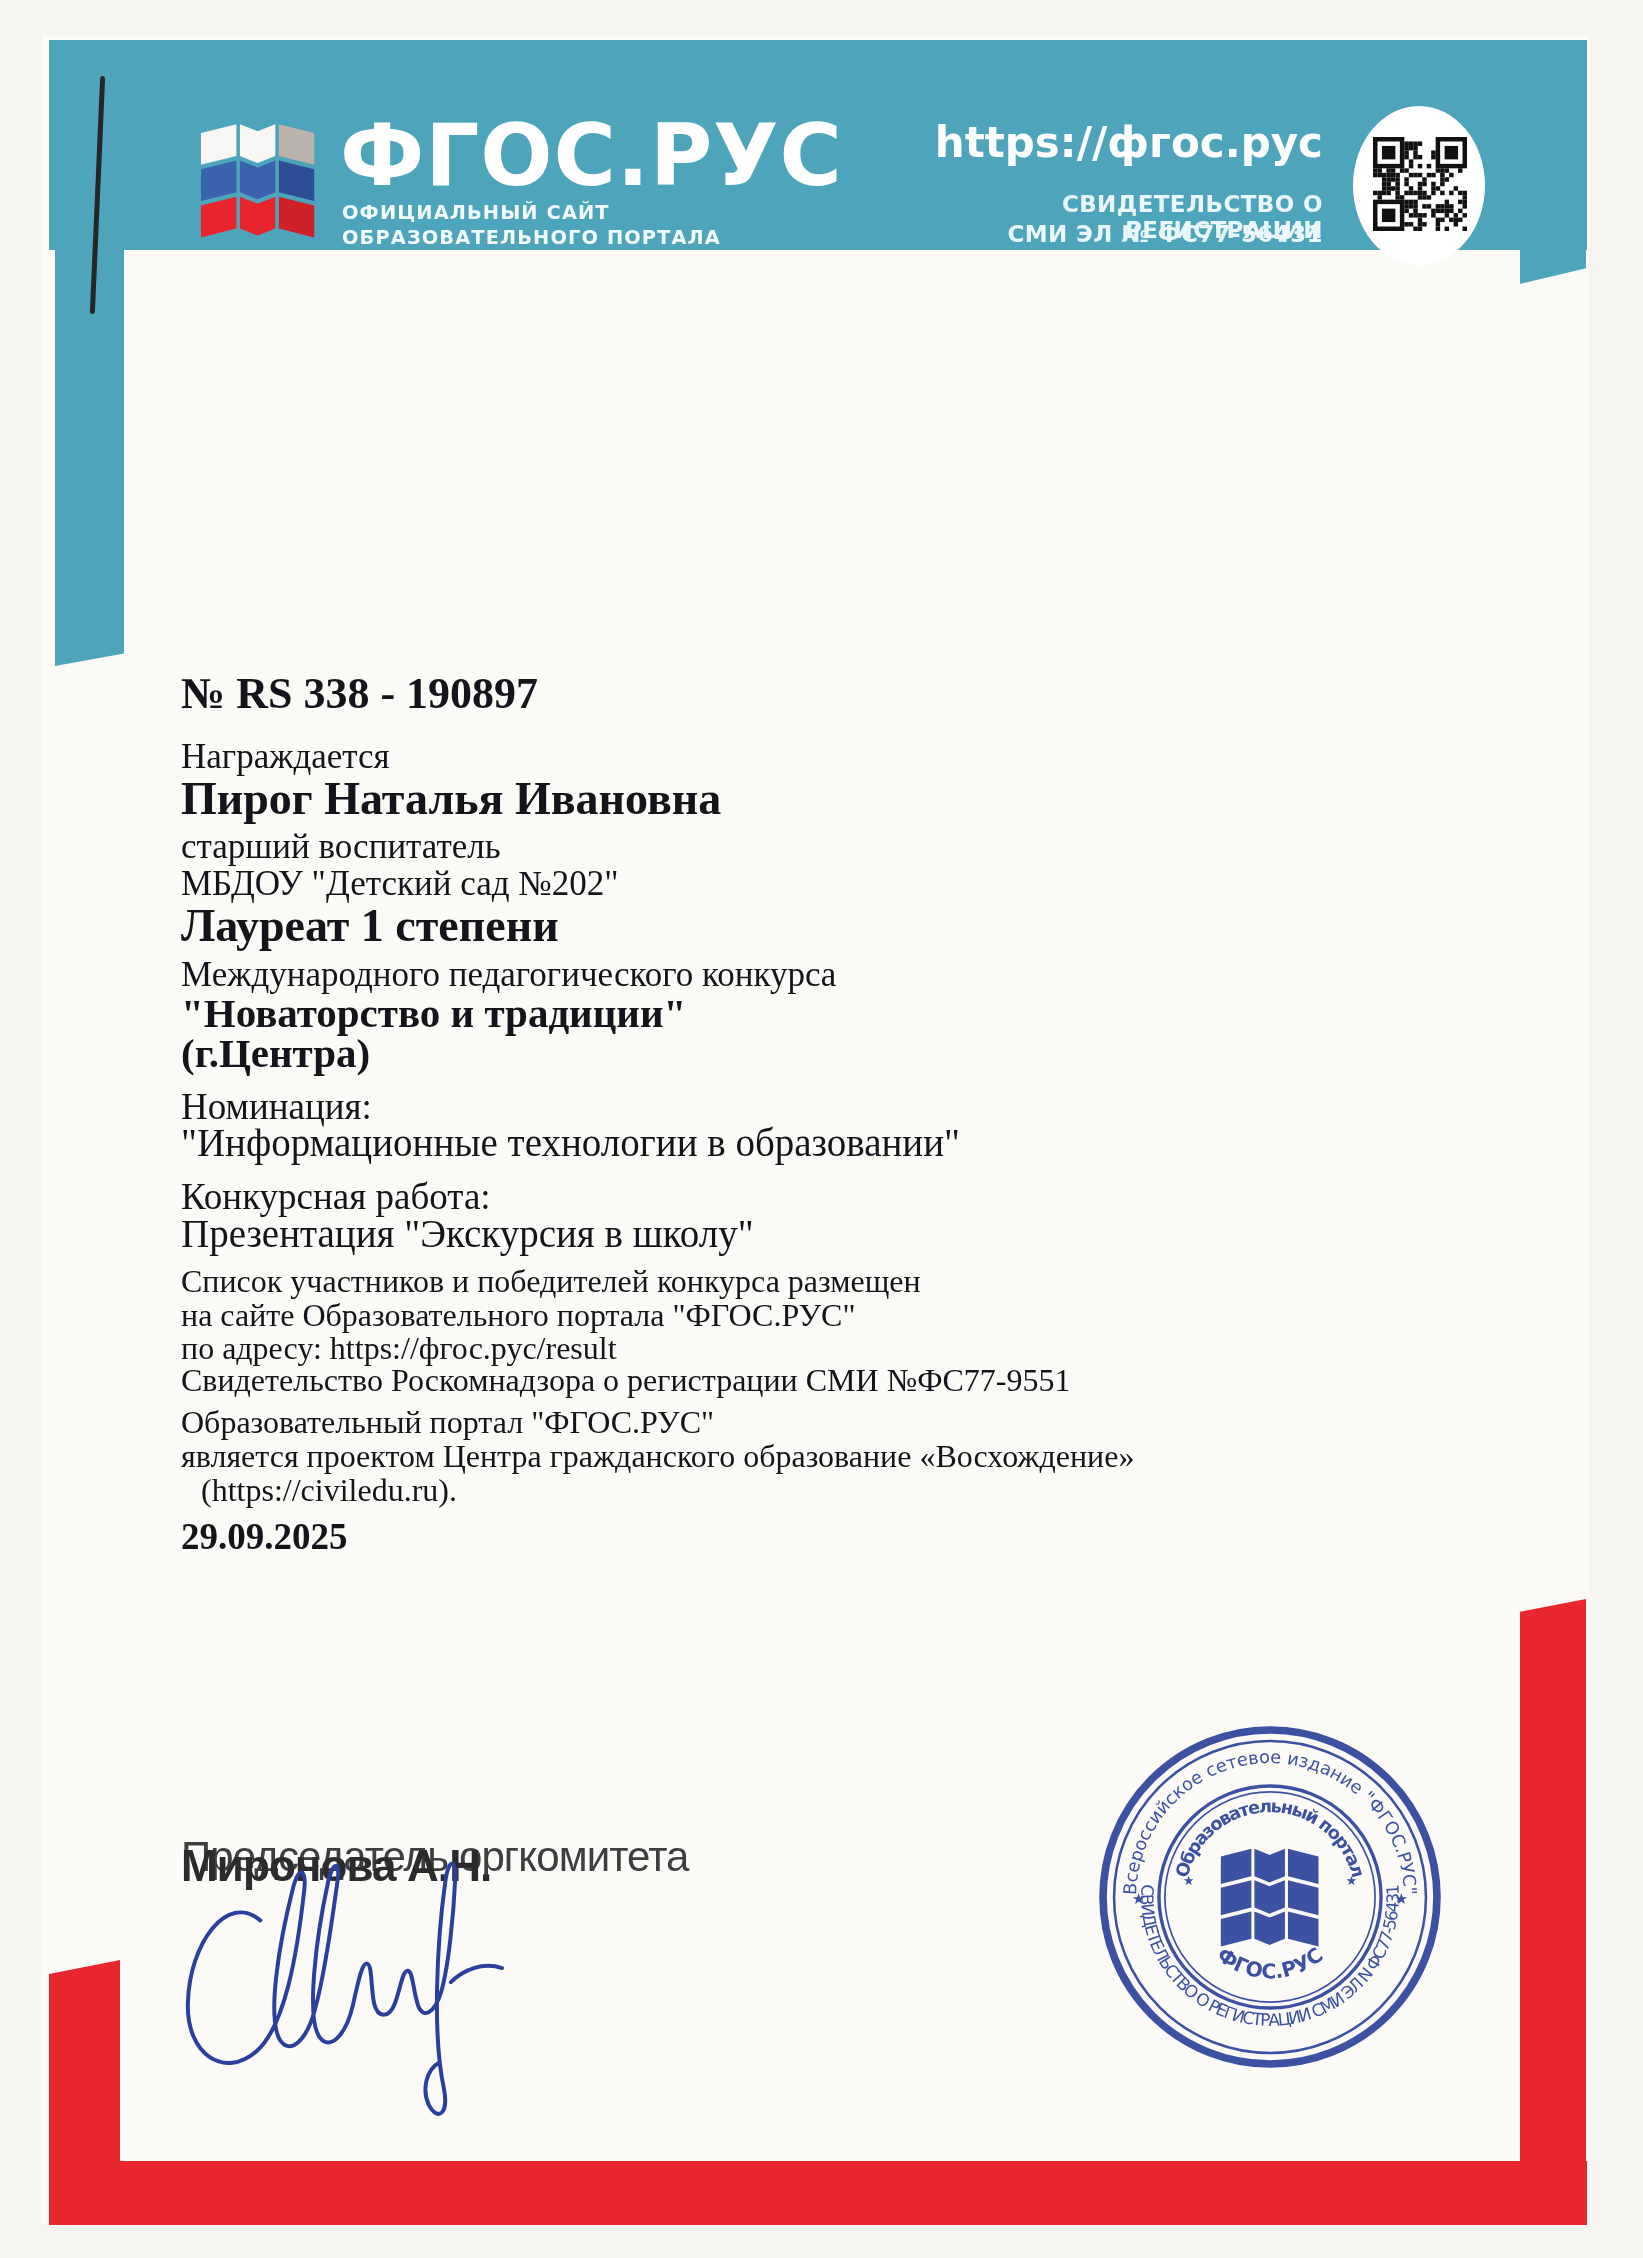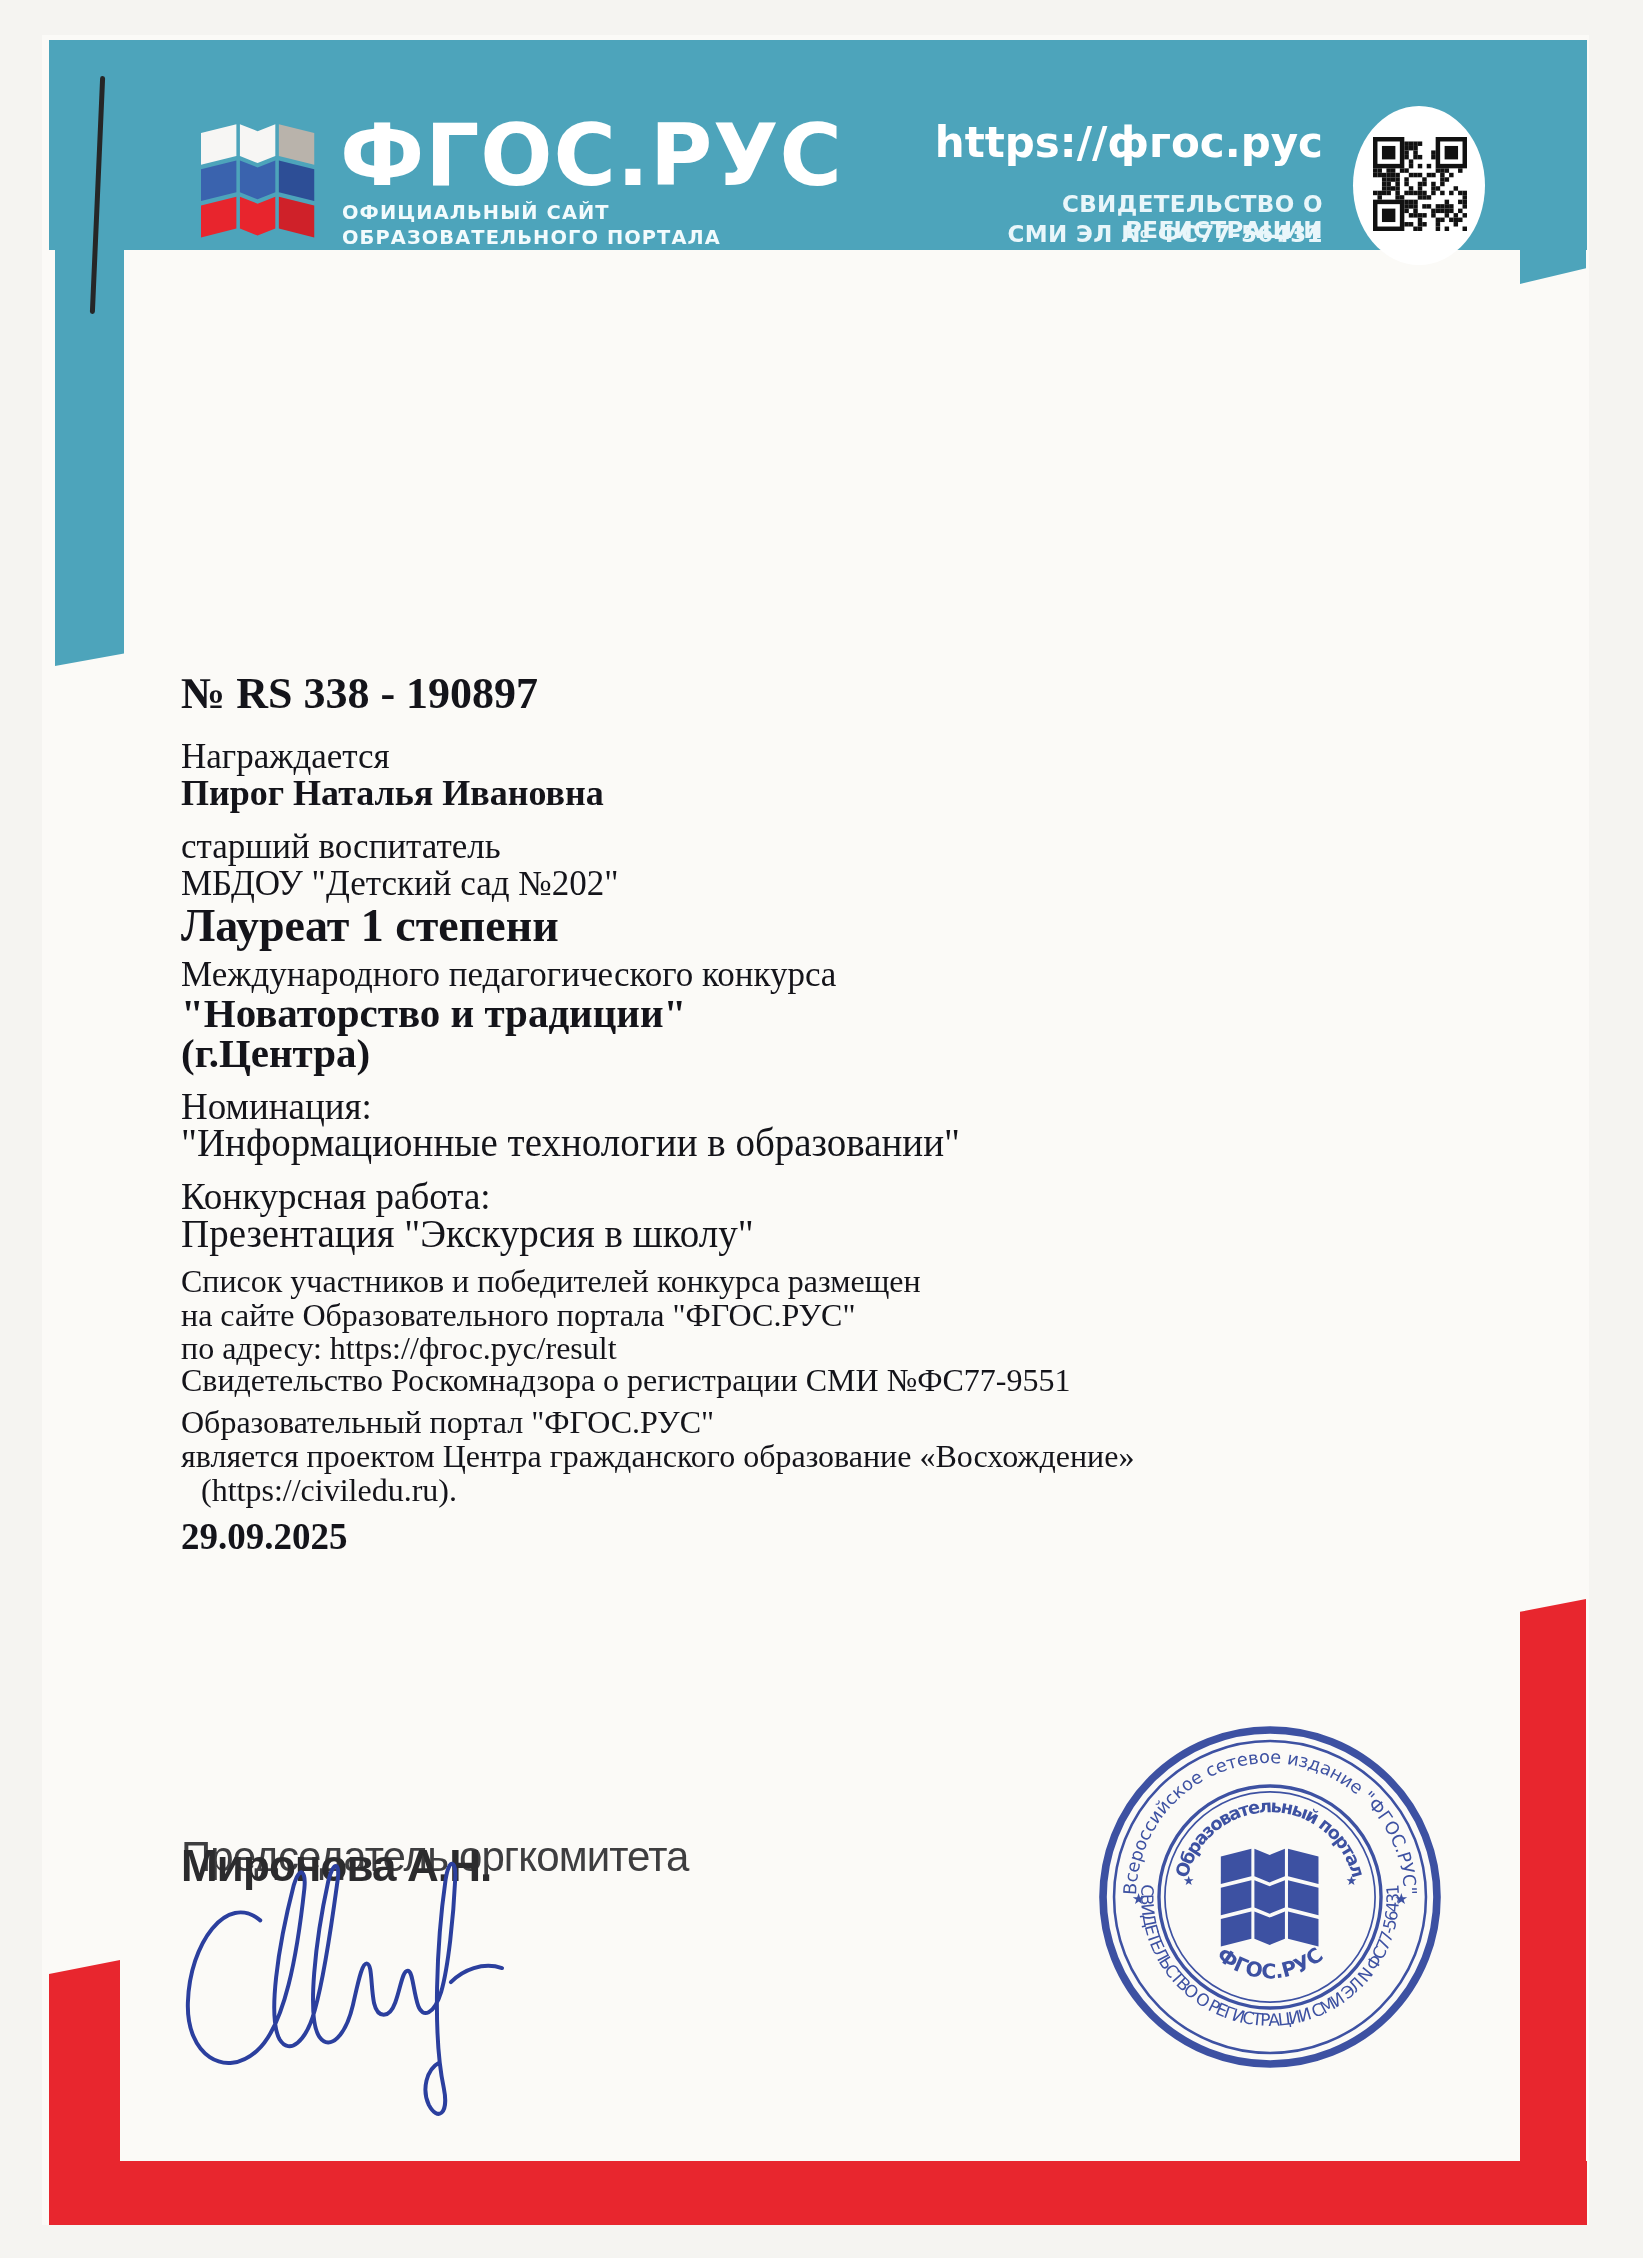--- a/index.html
+++ b/index.html
@@ -34,21 +34,21 @@
   .reg2{top:221px;font-size:23px;color:#e9f6fa;letter-spacing:0.4px;}
   .qr-oval{left:1353px;top:106px;width:132px;height:159px;background:#ffffff;border-radius:50%;}
   .qr-box{left:1373px;top:137px;width:94px;height:94px;}
   
   .doc-title{left:169px;top:509px;font-family:"DejaVu Sans",sans-serif;font-weight:800;
              font-size:108px;line-height:1;color:#ee2a31;letter-spacing:3.5px;
              -webkit-text-stroke:2.6px #ee2a31;}
   .t{left:181px;color:#14141a;white-space:nowrap;}
   .doc-number{top:668px;font-size:44px;font-weight:bold;}
   .l-awarded{top:737px;font-size:35px;}
-  .l-name{top:772px;font-size:36px;font-weight:bold;}
+  .l-name{top:772px;font-size:46px;font-weight:bold;}
   .l-pos{top:827px;font-size:35px;}
   .l-org{top:864px;font-size:35px;}
   .l-award{top:899px;font-size:46px;font-weight:bold;}
   .l-ctype{top:955px;font-size:35px;}
   .l-cname{top:989px;font-size:41px;font-weight:bold;}
   .l-city{top:1029px;font-size:41px;font-weight:bold;}
   .l-nomlab{top:1085px;font-size:37px;}
   .l-nomval{top:1120px;font-size:39px;}
   .l-worklab{top:1175px;font-size:37px;}
   .l-workval{top:1211px;font-size:39px;}

